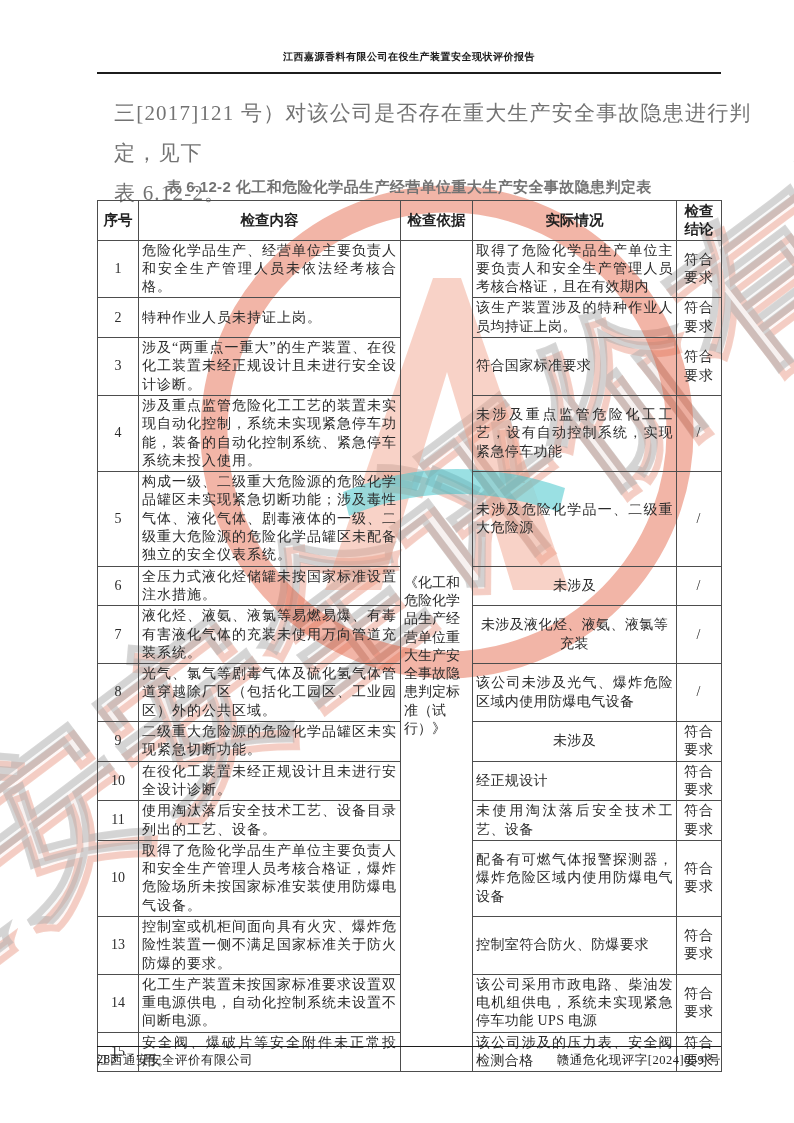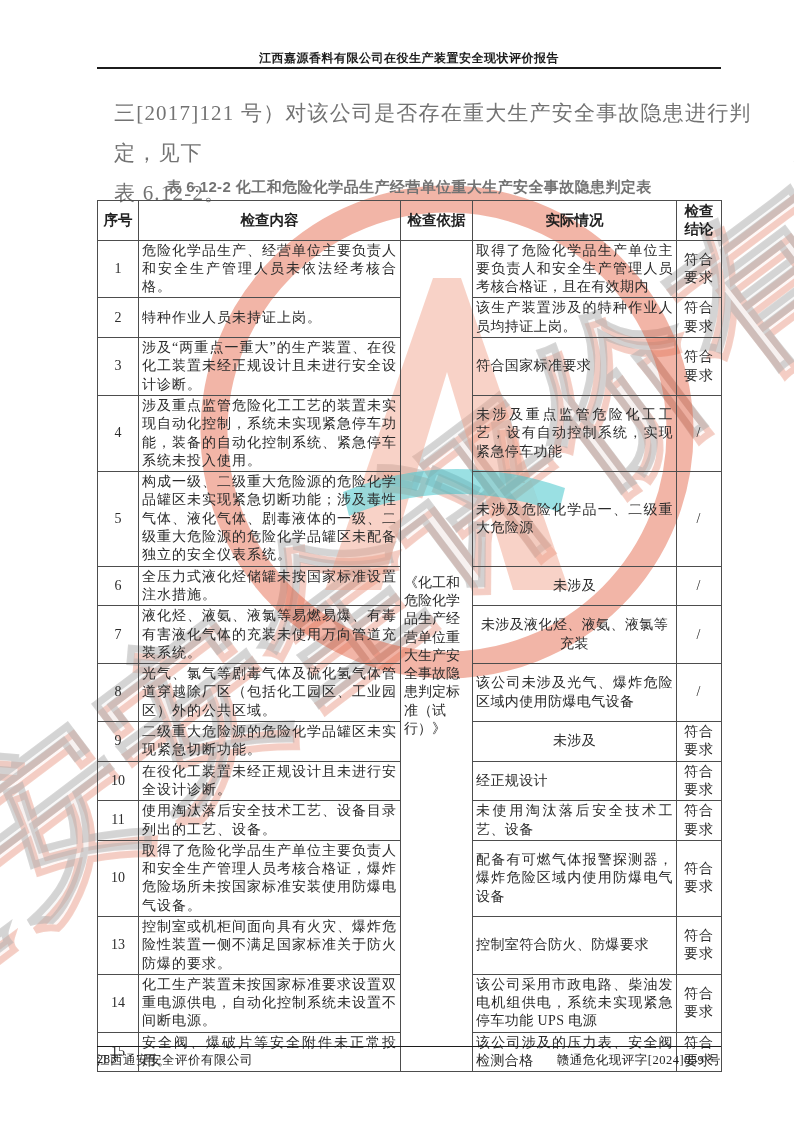--- a/index.html
+++ b/index.html
@@ -39,21 +39,22 @@
     font-weight:bold;font-size:96px;letter-spacing:2px;line-height:1;
     color:rgba(225,52,44,0.55);
     z-index:0;white-space:nowrap;
   }
   
   .content{position:relative;z-index:1;}
   .doc-header{
     position:absolute;left:97px;top:50px;width:624px;
     text-align:center;
     font-family:"Liberation Sans","DejaVu Sans",sans-serif;
-    font-weight:bold;font-size:12px;letter-spacing:0.5px;
+    font-weight:bold;font-size:10px;letter-spacing:0.5px;
+    padding-bottom:8px;
     border-bottom:2px solid #1c1c1c;
     color:#1c1c1c;
   }
   .body-paragraph{
     position:absolute;left:114px;top:93px;width:640px;
     font-size:21px;letter-spacing:1.2px;line-height:40px;
     color:#737373;
   }
   .table-title{
     position:absolute;left:97px;top:170px;width:624px;

